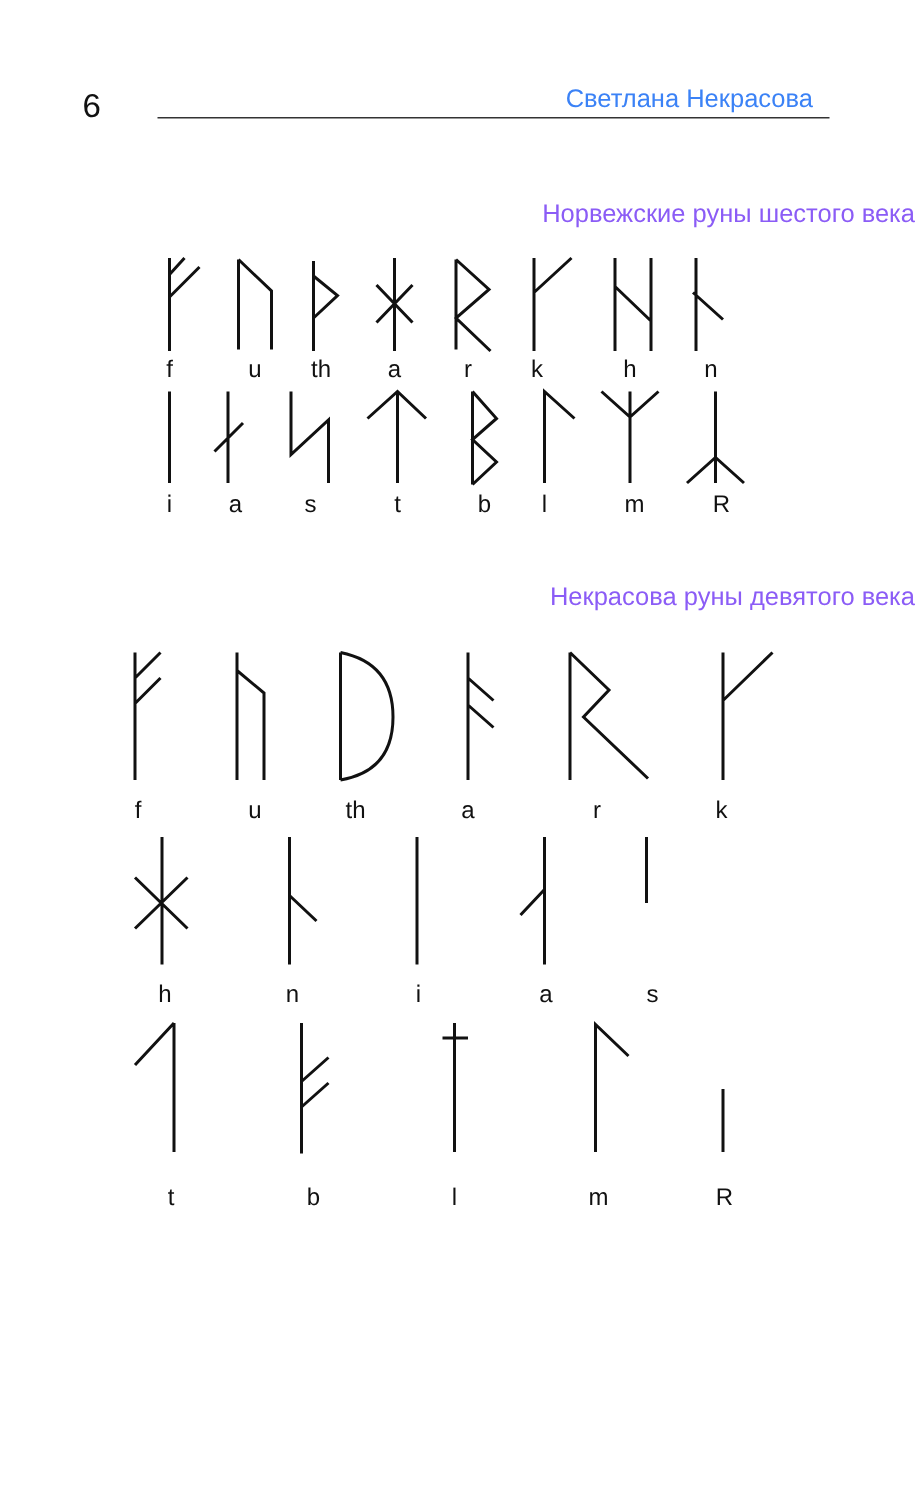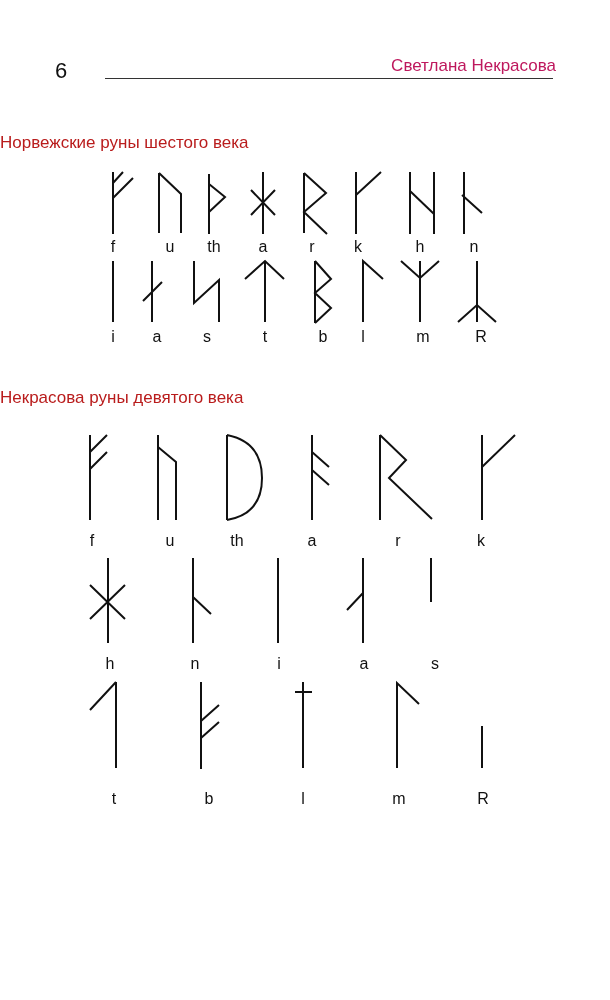--- a/index.html
+++ b/index.html
@@ -1,21 +1,21 @@
 <!DOCTYPE html>
 <html><head>
 <meta charset="utf-8">
 <style>
   html, body { margin:0; padding:0; }
   body { width:610px; height:1000px; background:#ffffff; position:relative; overflow:hidden;
          font-family:"Liberation Sans", sans-serif; color:#111; }
   .page-num { position:absolute; left:55px; top:58px; font-size:22px; }
-  .running-head { position:absolute; right:54px; top:56px; font-size:17px; color:#be185d; }
+  .running-head { position:absolute; right:68px; top:56px; font-size:17px; color:#3b82f6; }
   .head-rule { position:absolute; left:105px; right:57px; top:78px; border-top:1.4px solid #333; }
-  .title { position:absolute; left:0; width:610px; text-align:left; font-size:17px; color:#b91c1c; }
+  .title { position:absolute; left:0; width:610px; text-align:right; font-size:17px; color:#8b5cf6; }
   svg.runes { position:absolute; left:0; top:0; }
   svg .s { stroke:#111; stroke-width:2; fill:none; stroke-linecap:butt; }
   .lbl { position:absolute; font-size:16px; transform:translateX(-50%); }
 </style>
 </head>
 <body>
 
 <div class="page-num">6</div>
 <div class="running-head">Светлана Некрасова</div>
 <div class="head-rule"></div>

